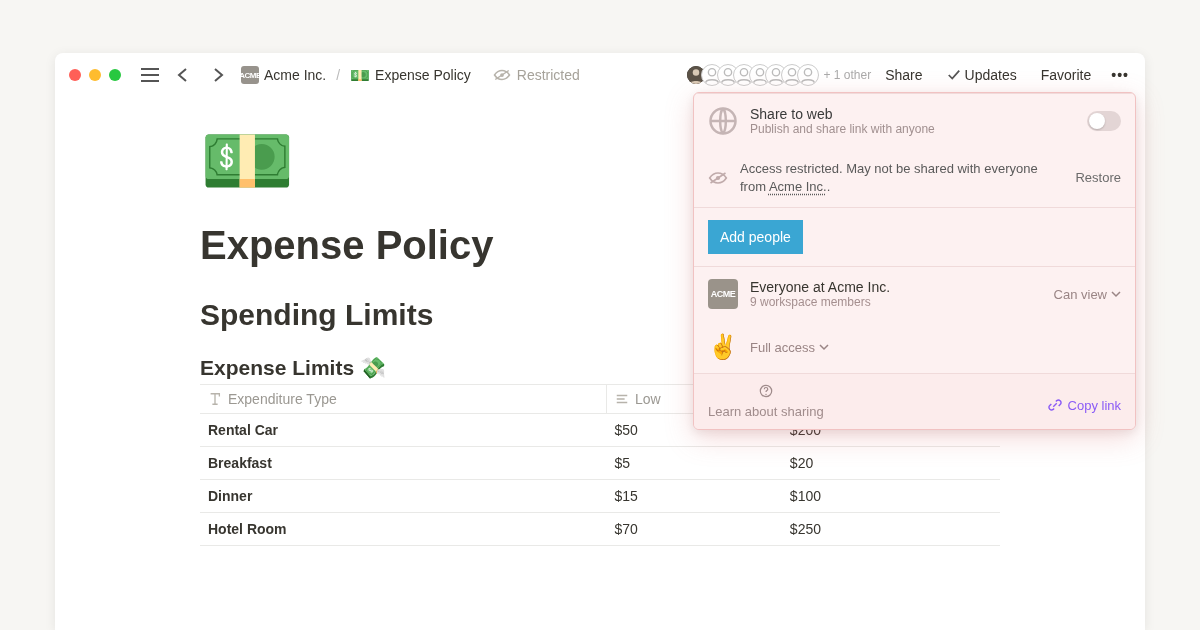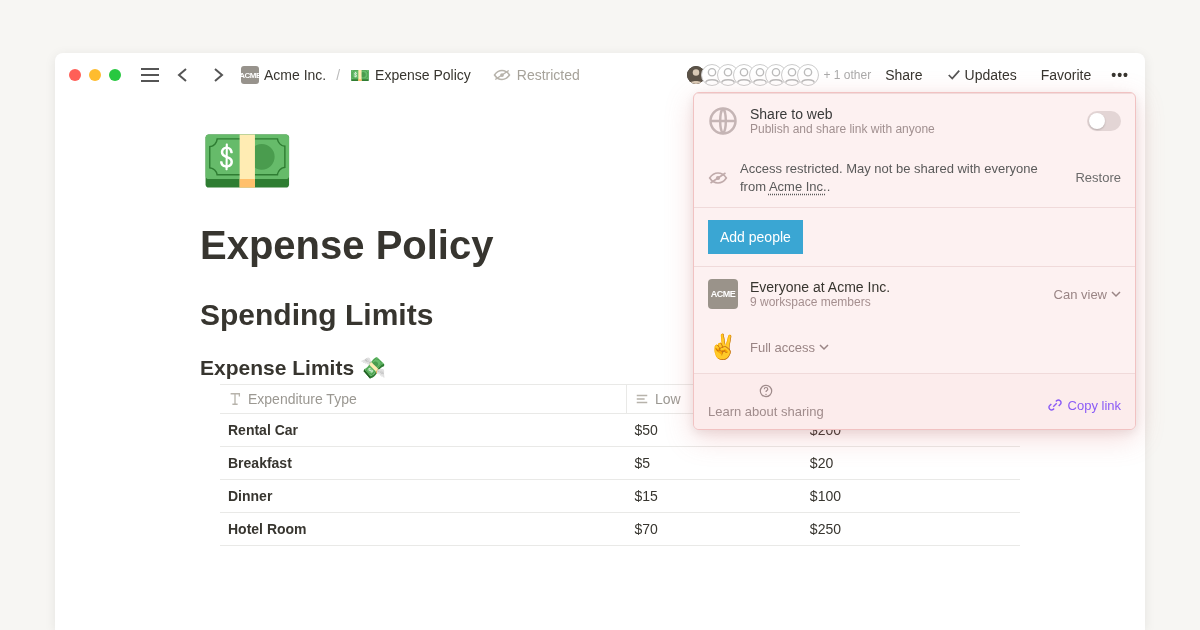--- a/index.html
+++ b/index.html
@@ -54,21 +54,21 @@
   .menu-item { padding: 4px 10px; cursor: pointer; }
   .menu-item.withicon { display:flex; align-items:center; gap:4px; }
   .ellipsis { font-weight:700; letter-spacing:1px; padding: 2px 6px; cursor:pointer; }
 
   .content { padding: 26px 145px 0 145px; }
   .page-icon { font-size: 76px; line-height: 1; margin-bottom: 24px; }
   .page-title { font-size: 40px; font-weight: 700; margin-bottom: 30px; }
   .h2 { font-size: 30px; font-weight: 600; margin-bottom: 24px; }
   .h3 { font-size: 21px; font-weight: 600; margin-bottom: 4px; display:flex; align-items:center; gap:6px; }
 
-  table { width: 100%; border-collapse: collapse; font-size: 14px; margin-left: 20px; }
+  table { width: 100%; border-collapse: collapse; font-size: 14px; }
   thead th { text-align:left; font-weight:400; color:#9b9892; padding: 6px 8px; border-bottom: 1px solid #e9e9e7; border-top: 1px solid #e9e9e7; }
   thead th:not(:first-child){ border-left:1px solid #e9e9e7; }
   thead th:last-child{ border-left:1px solid #e9e9e7; width:34px; text-align:center; color:#ccc; cursor:pointer; }
   thead .th-inner { display:flex; align-items:center; gap:6px; }
   tbody td { padding: 8px 8px; border-bottom: 1px solid #e9e9e7; }
   tbody td:first-child{ font-weight:600; }
 
   
   .popover {
     position:absolute;

